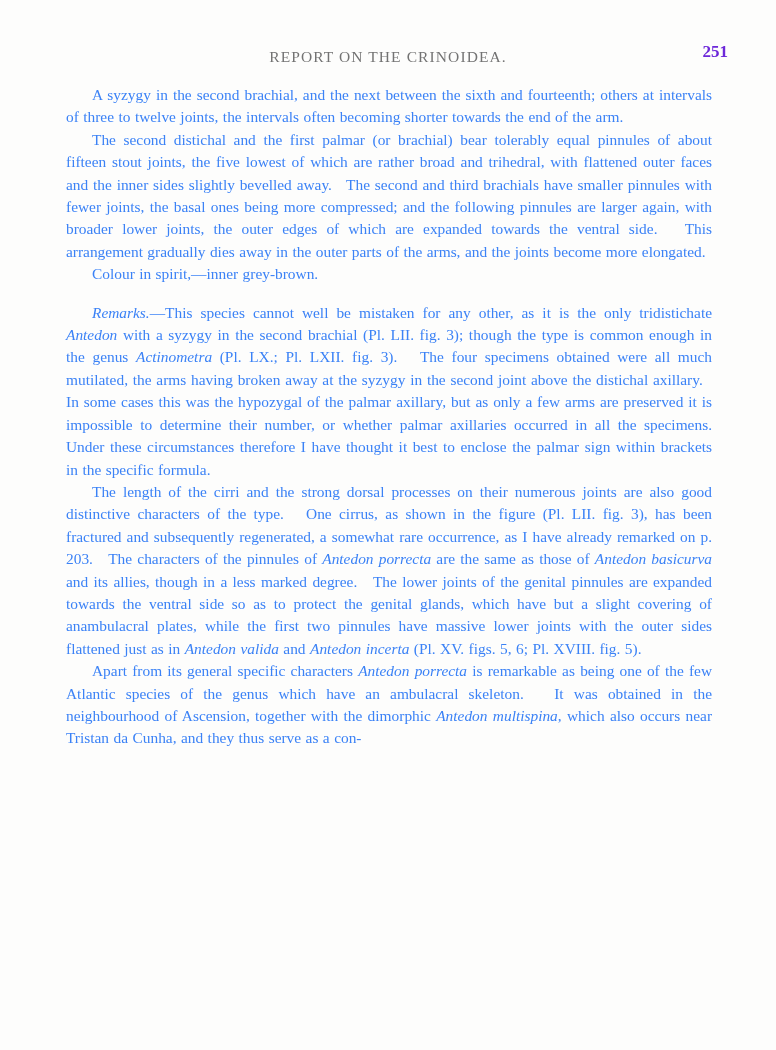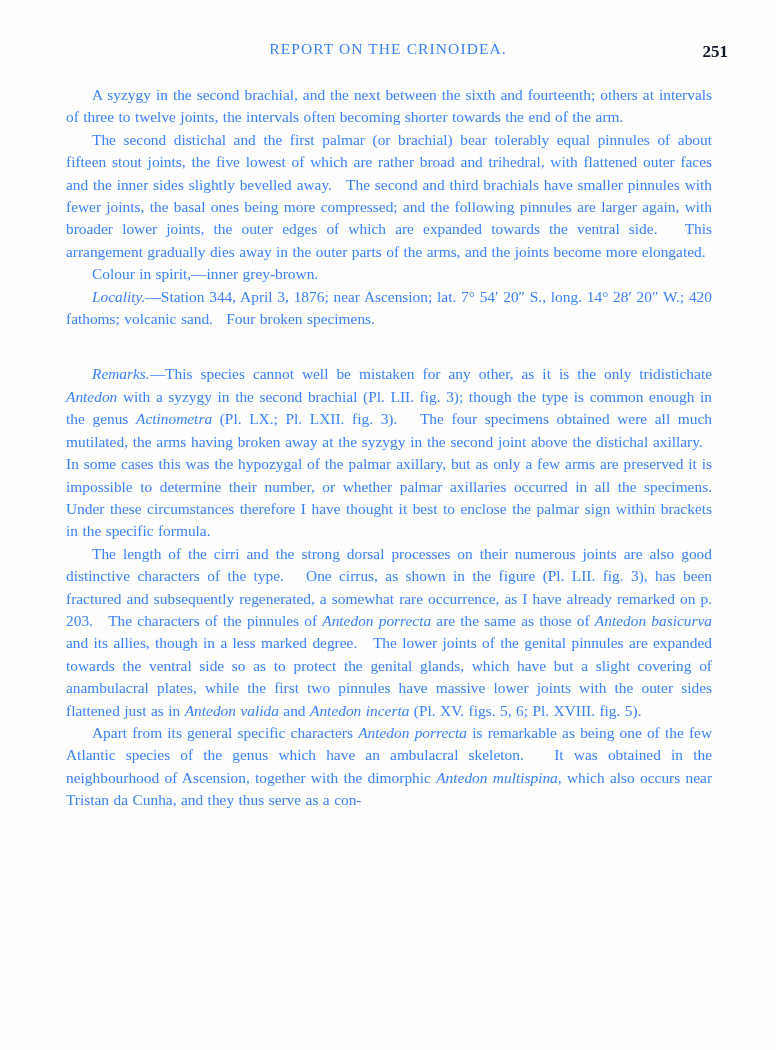--- a/index.html
+++ b/index.html
@@ -26,66 +26,66 @@
   }
   .running-head {
     position: absolute;
     left: 0;
     right: 0;
     text-align: center;
     font-size: 15.5px;
     letter-spacing: 1.1px;
     font-variant: small-caps;
     text-transform: uppercase;
-    color: #3b82f6;
+    color: #737373;
+    margin-top: 8px;
   }
   .page-number {
     position: absolute;
     right: 48px;
     top: 2px;
     font-size: 17px;
     font-weight: bold;
-    color: #0f172a;
+    color: #6d28d9;
   }
   .body {
     position: absolute;
     top: 84px;
     left: 66px;
     width: 646px;
   }
   p {
     margin: 0;
     font-size: 15.4px;
     line-height: 1.455;
     text-align: justify;
     text-justify: inter-word;
     text-indent: 26px;
     color: #3b82f6;
     word-spacing: 0.6px;
   }
   p.gap-before {
-    margin-top: 33px;
+    margin-top: 16px;
   }
   .it {
     font-style: italic;
   }
 </style>
 </head>
 <body>
 
 <div class="page">
 
   <div class="header">
     <div class="running-head">Report on the Crinoidea.</div>
     <div class="page-number">251</div>
   </div>
 
   <div class="body" id="body-text">
       <p>A syzygy in the second brachial, and the next between the sixth and fourteenth; others at intervals of three to twelve joints, the intervals often becoming shorter towards the end of the arm.</p>
       <p>The second distichal and the first palmar (or brachial) bear tolerably equal pinnules of about fifteen stout joints, the five lowest of which are rather broad and trihedral, with flattened outer faces and the inner sides slightly bevelled away.&nbsp;&nbsp; The second and third brachials have smaller pinnules with fewer joints, the basal ones being more compressed; and the following pinnules are larger again, with broader lower joints, the outer edges of which are expanded towards the ventral side.&nbsp;&nbsp; This arrangement gradually dies away in the outer parts of the arms, and the joints become more elongated.</p>
       <p>Colour in spirit,—inner grey-brown.</p>
-      <p><span class="it">Locality.</span>—Station 344, April 3, 1876; near Ascension; lat.&nbsp;7° 54′ 20″ S., long. 14° 28′ 20″ W.; 420 fathoms; volcanic sand.&nbsp;&nbsp; Four broken specimens.</p>
       <p class="gap-before"><span class="it">Remarks.</span>—This species cannot well be mistaken for any other, as it is the only tridistichate <span class="it">Antedon</span> with a syzygy in the second brachial (Pl. LII. fig. 3); though the type is common enough in the genus <span class="it">Actinometra</span> (Pl. LX.; Pl. LXII. fig. 3).&nbsp;&nbsp; The four specimens obtained were all much mutilated, the arms having broken away at the syzygy in the second joint above the distichal axillary.&nbsp;&nbsp; In some cases this was the hypozygal of the palmar axillary, but as only a few arms are preserved it is impossible to determine their number, or whether palmar axillaries occurred in all the specimens. Under these circumstances therefore I have thought it best to enclose the palmar sign within brackets in the specific formula.</p>
       <p>The length of the cirri and the strong dorsal processes on their numerous joints are also good distinctive characters of the type.&nbsp;&nbsp; One cirrus, as shown in the figure (Pl. LII. fig. 3), has been fractured and subsequently regenerated, a somewhat rare occurrence, as I have already remarked on p. 203.&nbsp;&nbsp; The characters of the pinnules of <span class="it">Antedon porrecta</span> are the same as those of <span class="it">Antedon basicurva</span> and its allies, though in a less marked degree.&nbsp;&nbsp; The lower joints of the genital pinnules are expanded towards the ventral side so as to protect the genital glands, which have but a slight covering of anambulacral plates, while the first two pinnules have massive lower joints with the outer sides flattened just as in <span class="it">Antedon valida</span> and <span class="it">Antedon incerta</span> (Pl. XV. figs. 5, 6; Pl. XVIII. fig. 5).</p>
       <p>Apart from its general specific characters <span class="it">Antedon porrecta</span> is remarkable as being one of the few Atlantic species of the genus which have an ambulacral skeleton.&nbsp;&nbsp; It was obtained in the neighbourhood of Ascension, together with the dimorphic <span class="it">Antedon multispina</span>, which also occurs near Tristan da Cunha, and they thus serve as a con-</p>
     </div>
 
 </div>
 
 </body></html>

